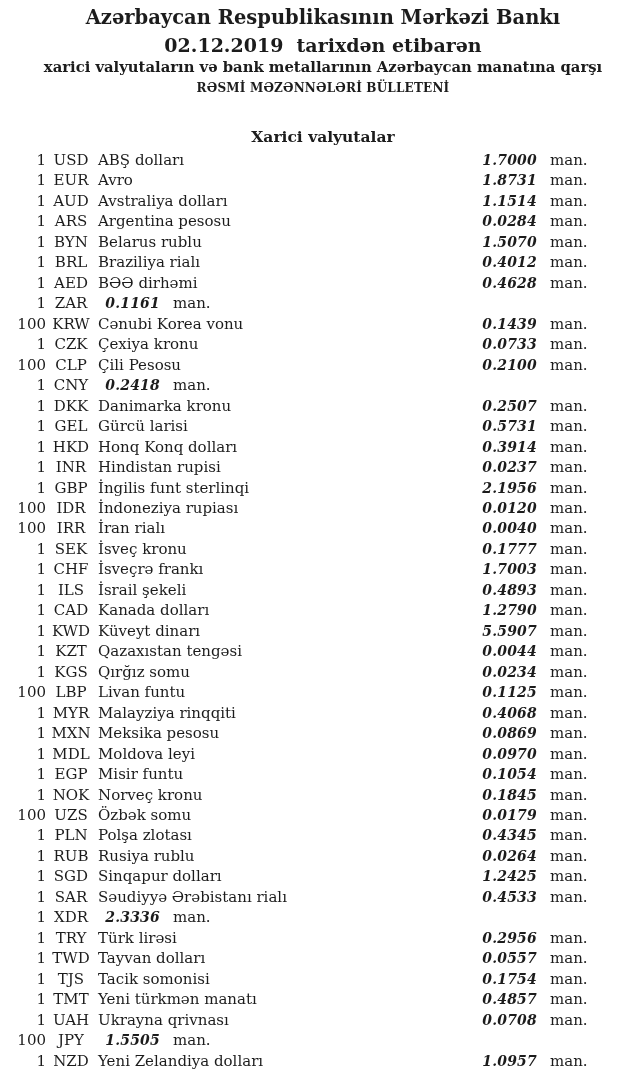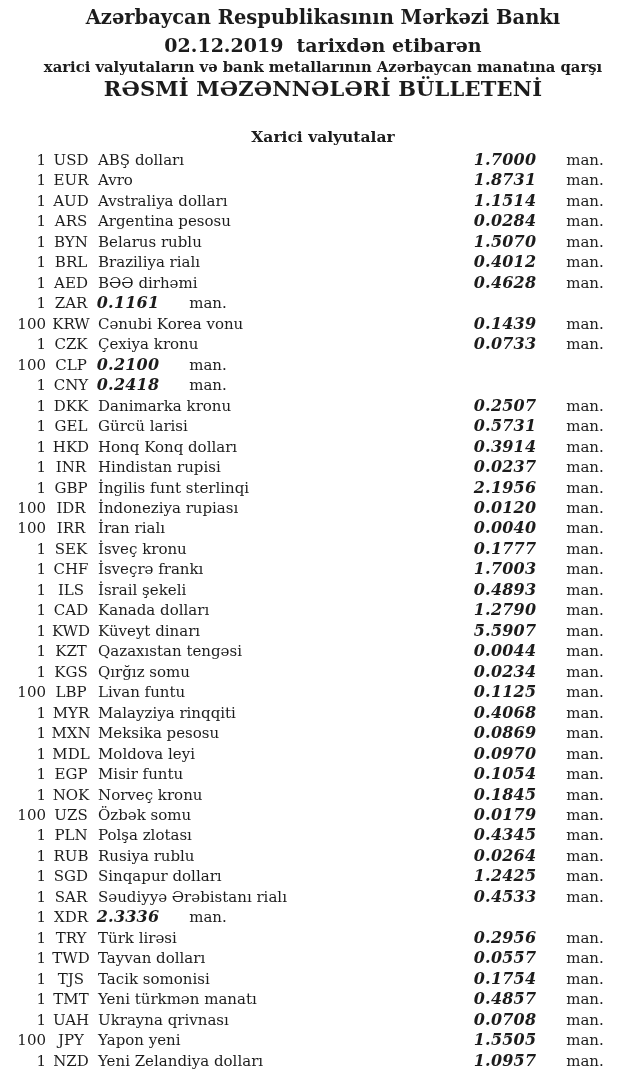--- a/index.html
+++ b/index.html
@@ -21,40 +21,40 @@
     position: absolute;
     left: 26px;
     right: 0;
     text-align: center;
     font-weight: bold;
     white-space: pre-wrap;
   }
   .hdr--title    { top: 5px;   font-size: 19.5px; line-height: 26px; }
   .hdr--date     { top: 36px;  font-size: 19px;   line-height: 19px; }
   .hdr--subtitle { top: 57px;  font-size: 14.8px; line-height: 20px; }
-  .hdr--bulletin { top: 78px;  font-size: 21px;   line-height: 21px; letter-spacing: 0.2px; }
+  .hdr--bulletin { top: 78px;  font-size: 12px;   line-height: 21px; letter-spacing: 0.2px; }
   .hdr--section  { top: 127px; font-size: 15.5px; line-height: 20px; }
   
   .rates {
     position: absolute;
     top: 150px;
     left: 0;
     right: 0;
   }
   .row {
     display: flex;
     height: 20.47px;
     line-height: 20.47px;
     font-size: 15px;
   }
   .row .qty  { width: 46px;  text-align: right; }
   .row .code { width: 50px;  text-align: center; }
   .row .name { flex: 1; padding-left: 2px; text-align: left; white-space: nowrap; overflow: hidden; }
-  .row .rate { width: 64px;  text-align: center; font-weight: bold; font-style: italic; font-size: 16px; letter-spacing: 0.2px; }
-  .row .unit { width: 70px;  padding-left: 13px; text-align: center; }
+  .row .rate { width: 64px;  text-align: right; font-weight: bold; font-style: italic; font-size: 14px; letter-spacing: 0.2px; }
+  .row .unit { width: 70px;  padding-left: 13px; text-align: left; }
 </style>
 </head>
 <body>
 
 <div class="page">
 
   <div class="hdr hdr--title">Azərbaycan Respublikasının Mərkəzi Bankı</div>
 
   <div class="hdr hdr--date">02.12.2019  tarixdən etibarən</div>
 
@@ -130,20 +130,21 @@
       <div class="row">
       <span class="qty">1</span>
       <span class="code">CZK</span>
       <span class="name">Çexiya kronu</span>
       <span class="rate">0.0733</span>
       <span class="unit">man.</span>
     </div>
       <div class="row">
       <span class="qty">100</span>
       <span class="code">CLP</span>
+      <span class="name">Çili Pesosu</span>
       <span class="rate">0.2100</span>
       <span class="unit">man.</span>
     </div>
       <div class="row">
       <span class="qty">1</span>
       <span class="code">CNY</span>
       <span class="rate">0.2418</span>
       <span class="unit">man.</span>
     </div>
       <div class="row">
@@ -358,21 +359,20 @@
       <div class="row">
       <span class="qty">1</span>
       <span class="code">UAH</span>
       <span class="name">Ukrayna qrivnası</span>
       <span class="rate">0.0708</span>
       <span class="unit">man.</span>
     </div>
       <div class="row">
       <span class="qty">100</span>
       <span class="code">JPY</span>
-      <span class="name">Yapon yeni</span>
       <span class="rate">1.5505</span>
       <span class="unit">man.</span>
     </div>
       <div class="row">
       <span class="qty">1</span>
       <span class="code">NZD</span>
       <span class="name">Yeni Zelandiya dolları</span>
       <span class="rate">1.0957</span>
       <span class="unit">man.</span>
     </div>

